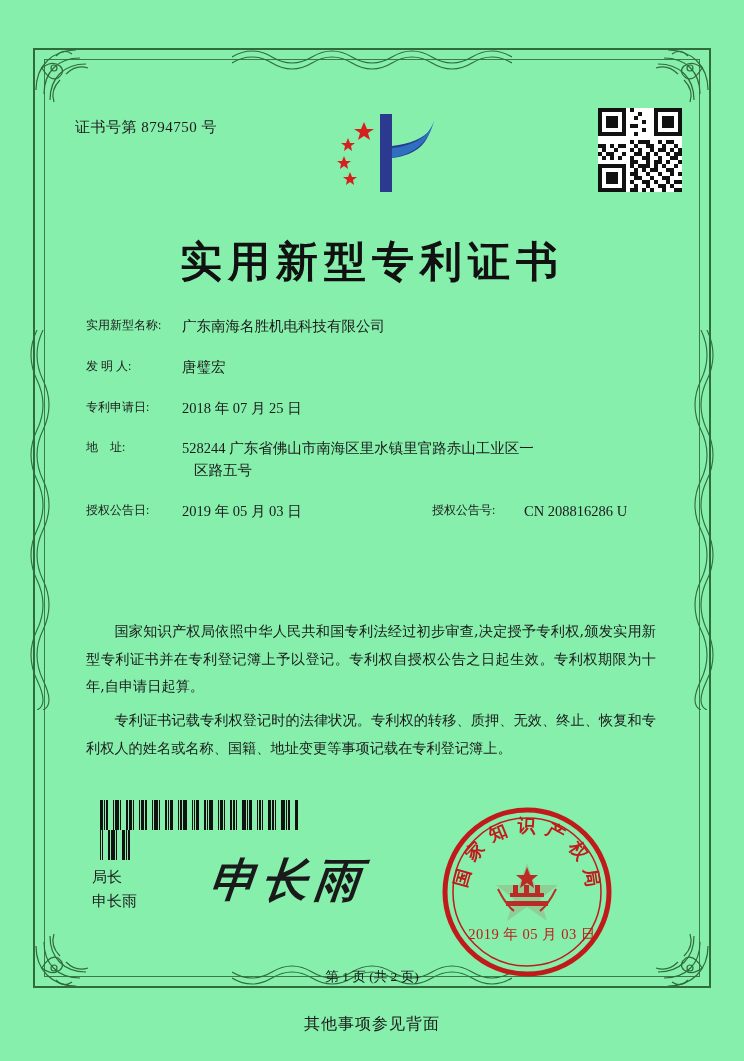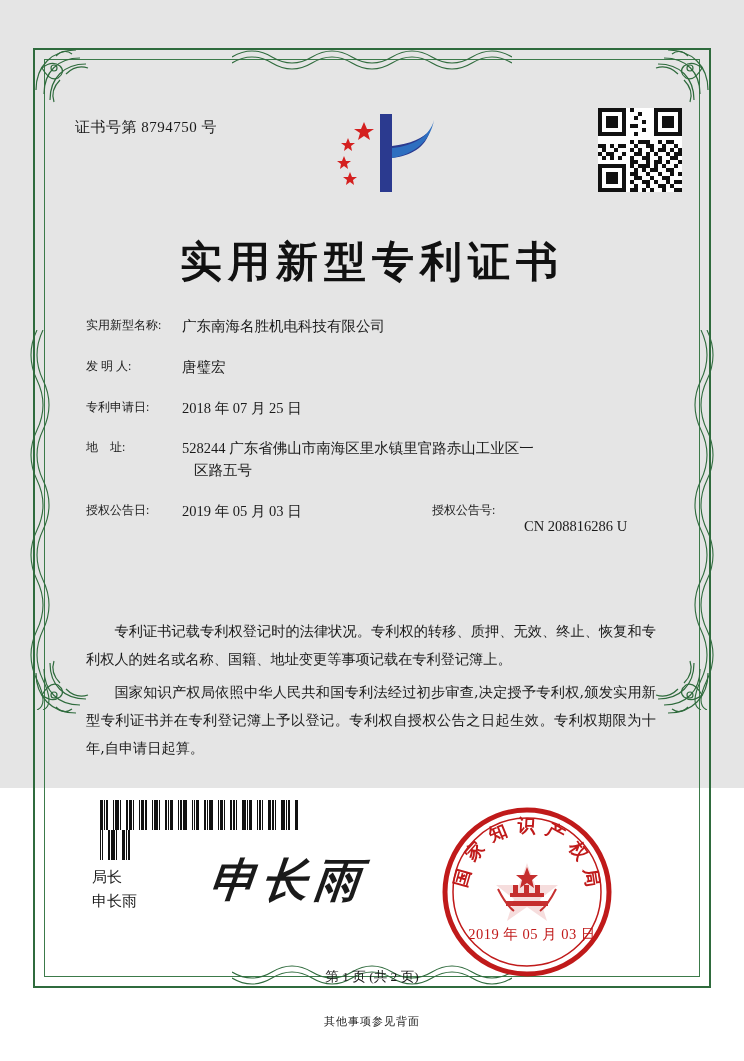--- a/index.html
+++ b/index.html
@@ -13,22 +13,22 @@
     font-family: "Liberation Serif", "DejaVu Serif", serif;
     color: #1a1a1a;
     position: relative;
     overflow: hidden;
   }
 
   
   .page {
     position: absolute;
     left: 0; top: 0;
-    width: 744px; height: 788px;
-    background: #e5e5e5;
+    width: 744px; height: 1061px;
+    background: #86efac;
     text-decoration: underline;
   }
   .ornament-frame {
     position: absolute;
     left: 33px; top: 48px;
     width: 678px; height: 940px;
     border: 2px solid #2f6b3d;
     box-sizing: border-box;
   }
   .ornament-frame.inner {
@@ -107,21 +107,21 @@
   }
   .field-value .cont {
     display: block;
     margin-left: 12px;
   }
   .field-row.two-col .field-value { flex: 0 0 auto; width: 250px; }
   .field-row.two-col .label2 {
     width: 92px;
     flex: 0 0 92px;
   }
-  .field-row.two-col .value2 { flex: 1 1 auto; margin-top: 15px; }
+  .field-row.two-col .value2 { flex: 1 1 auto; }
 
   
   .body-text {
     position: absolute;
     left: 86px; top: 618px;
     width: 570px;
     font-size: 14.2px;
     line-height: 1.95;
     text-align: justify;
     font-family: "DejaVu Serif", "Liberation Serif", serif;
@@ -184,21 +184,21 @@
     left: 0; top: 968px;
     width: 744px;
     text-align: center;
     font-size: 13.5px;
   }
   .footnote {
     position: absolute;
     left: 0; top: 1014px;
     width: 744px;
     text-align: center;
-    font-size: 11px;
+    font-size: 16px;
     letter-spacing: 1px;
   }
 </style>
 </head>
 <body>
 
 <div class="page">
 
   <div class="ornament-frame"></div>
   <div class="ornament-frame inner"></div>
@@ -434,22 +434,22 @@
     </div>
     <div class="field-row two-col">
       <div class="field-label">授权公告日:</div>
       <div class="field-value">2019 年 05 月 03 日</div>
       <div class="field-label label2">授权公告号:</div>
       <div class="field-value value2">CN 208816286 U</div>
     </div>
   </div>
 
   <div class="body-text">
+    <p>国家知识产权局依照中华人民共和国专利法经过初步审查,决定授予专利权,颁发实用新型专利证书并在专利登记簿上予以登记。专利权自授权公告之日起生效。专利权期限为十年,自申请日起算。</p>
     <p>专利证书记载专利权登记时的法律状况。专利权的转移、质押、无效、终止、恢复和专利权人的姓名或名称、国籍、地址变更等事项记载在专利登记簿上。</p>
-    <p>国家知识产权局依照中华人民共和国专利法经过初步审查,决定授予专利权,颁发实用新型专利证书并在专利登记簿上予以登记。专利权自授权公告之日起生效。专利权期限为十年,自申请日起算。</p>
   </div>
 
   <div class="barcode">
     <span style="width:3px"></span><span style="width:1px"></span><span style="width:2px"></span>
     <span style="width:1px"></span><span style="width:4px"></span><span style="width:1px"></span>
     <span style="width:2px"></span><span style="width:3px"></span><span style="width:1px"></span>
     <span style="width:1px"></span><span style="width:3px"></span><span style="width:2px"></span>
     <span style="width:1px"></span><span style="width:4px"></span><span style="width:1px"></span>
     <span style="width:2px"></span><span style="width:1px"></span><span style="width:3px"></span>
     <span style="width:1px"></span><span style="width:2px"></span><span style="width:4px"></span>

